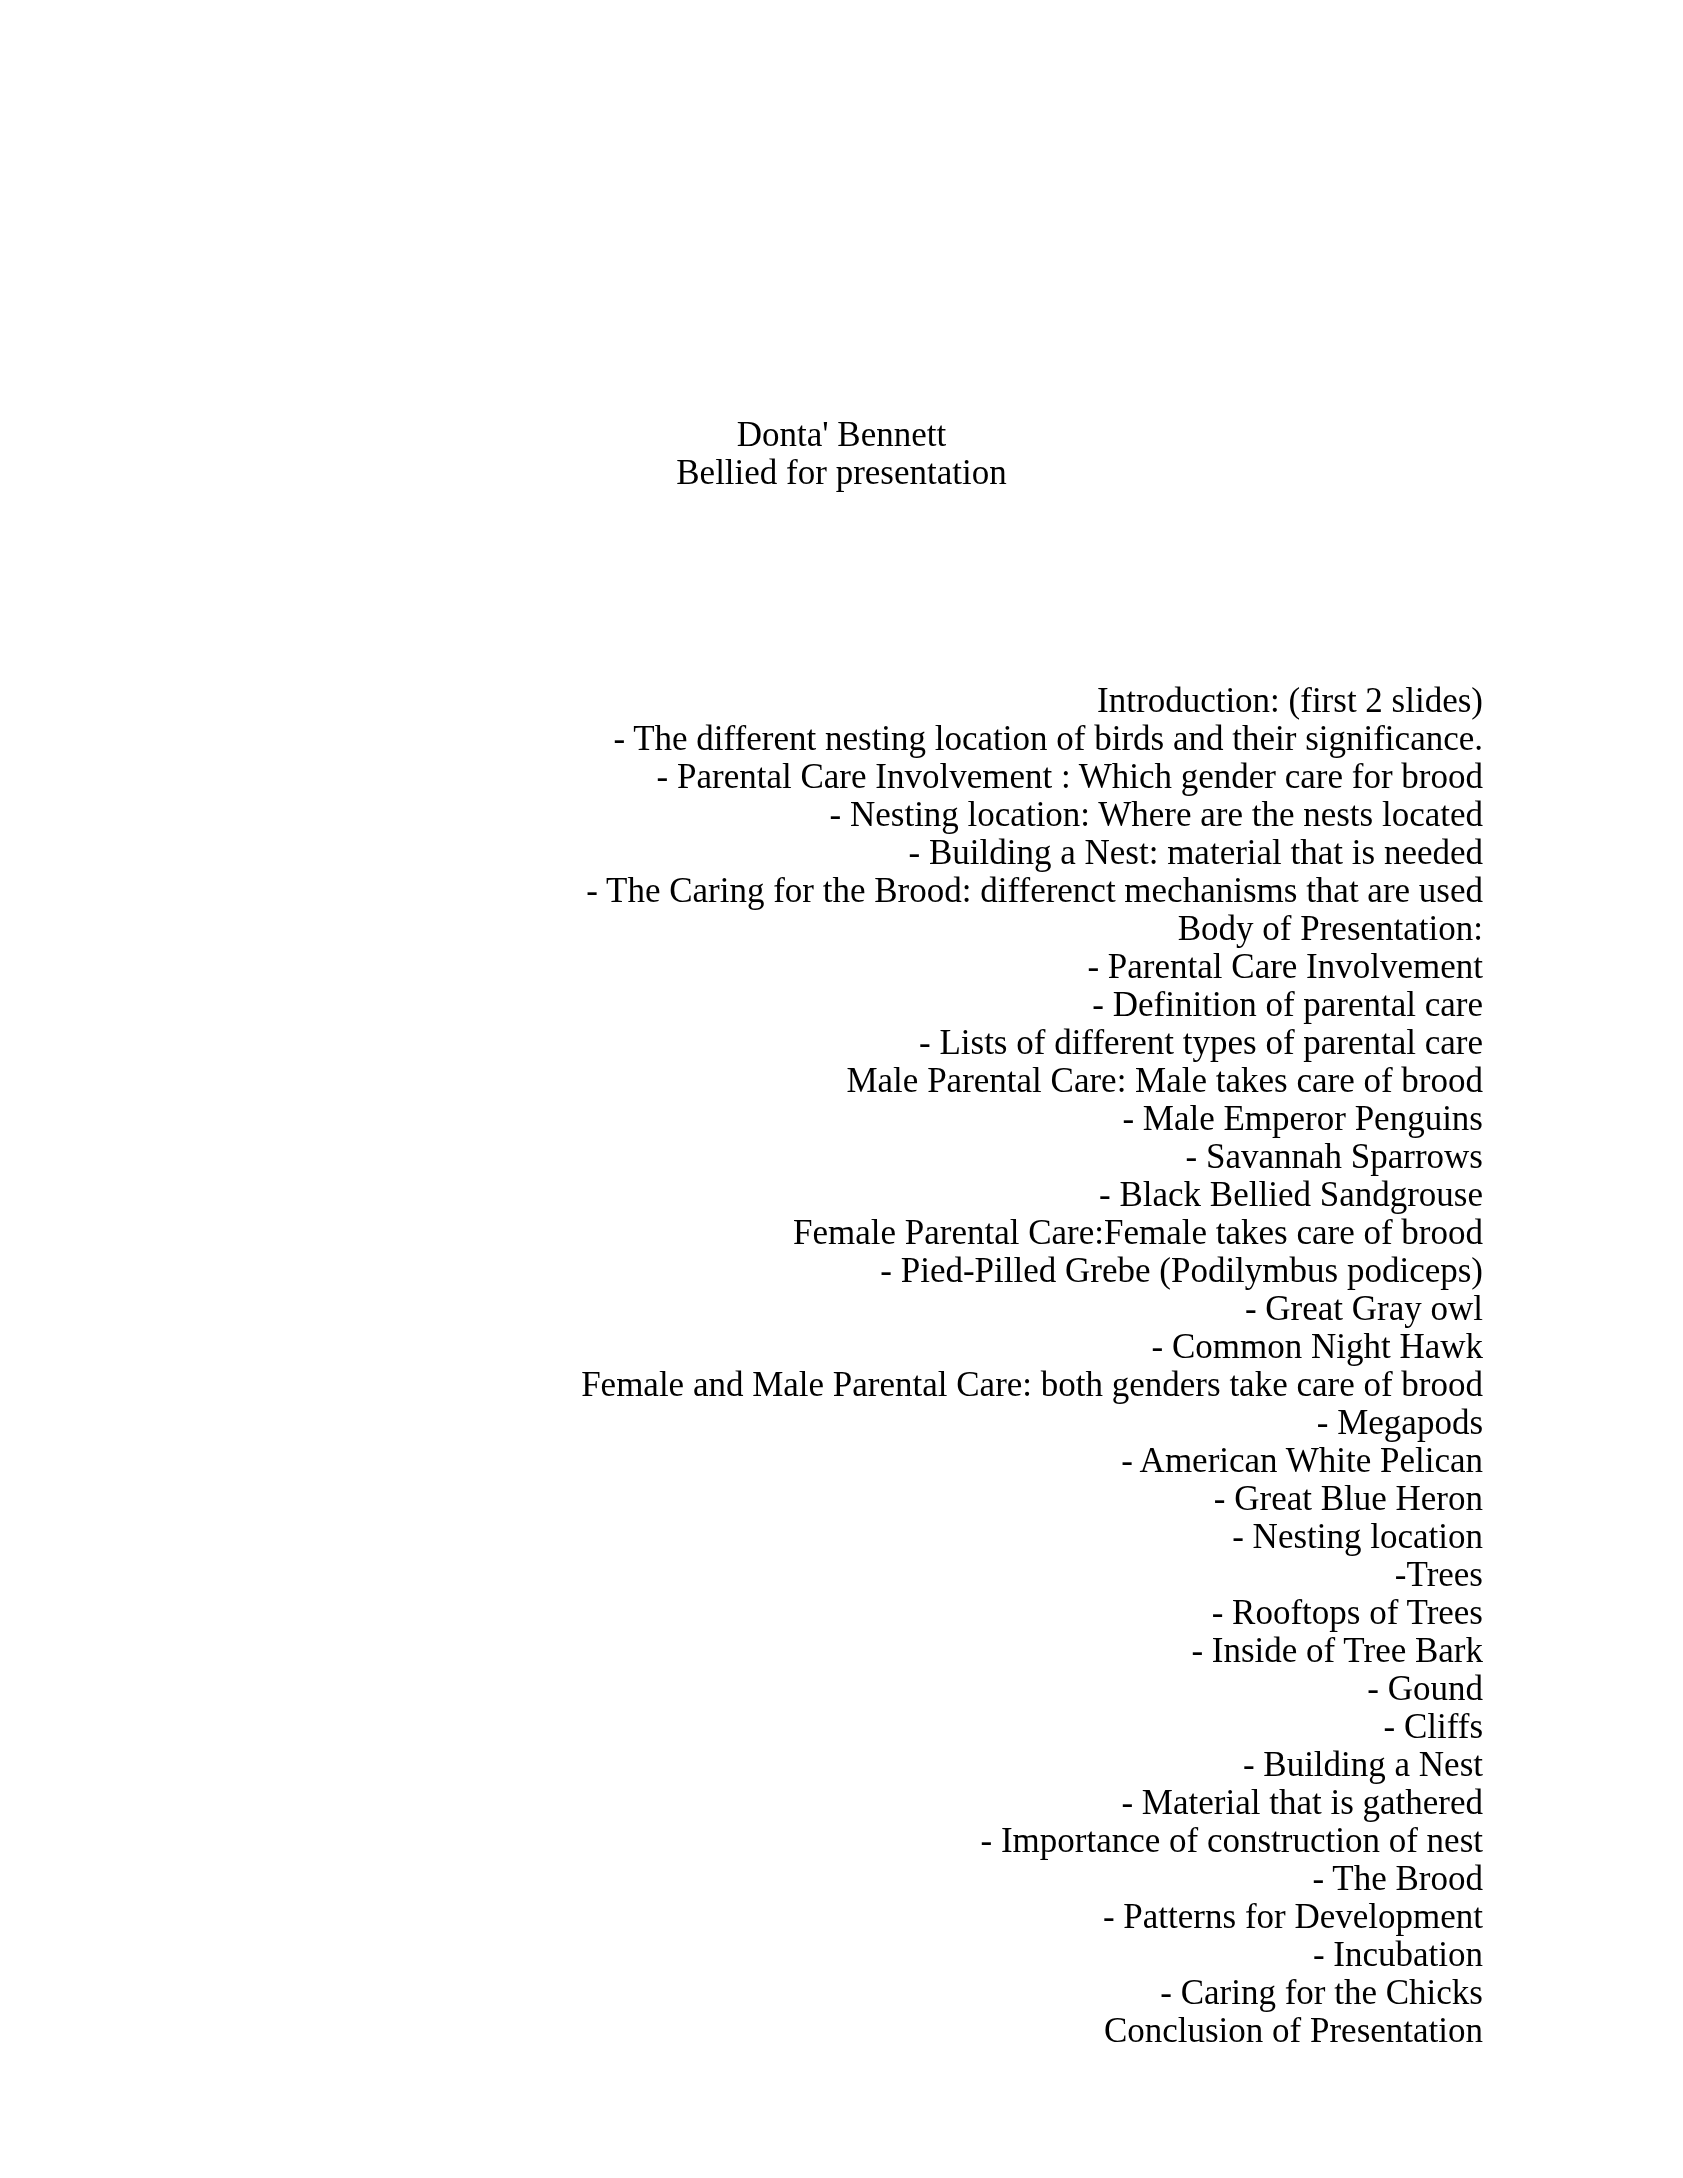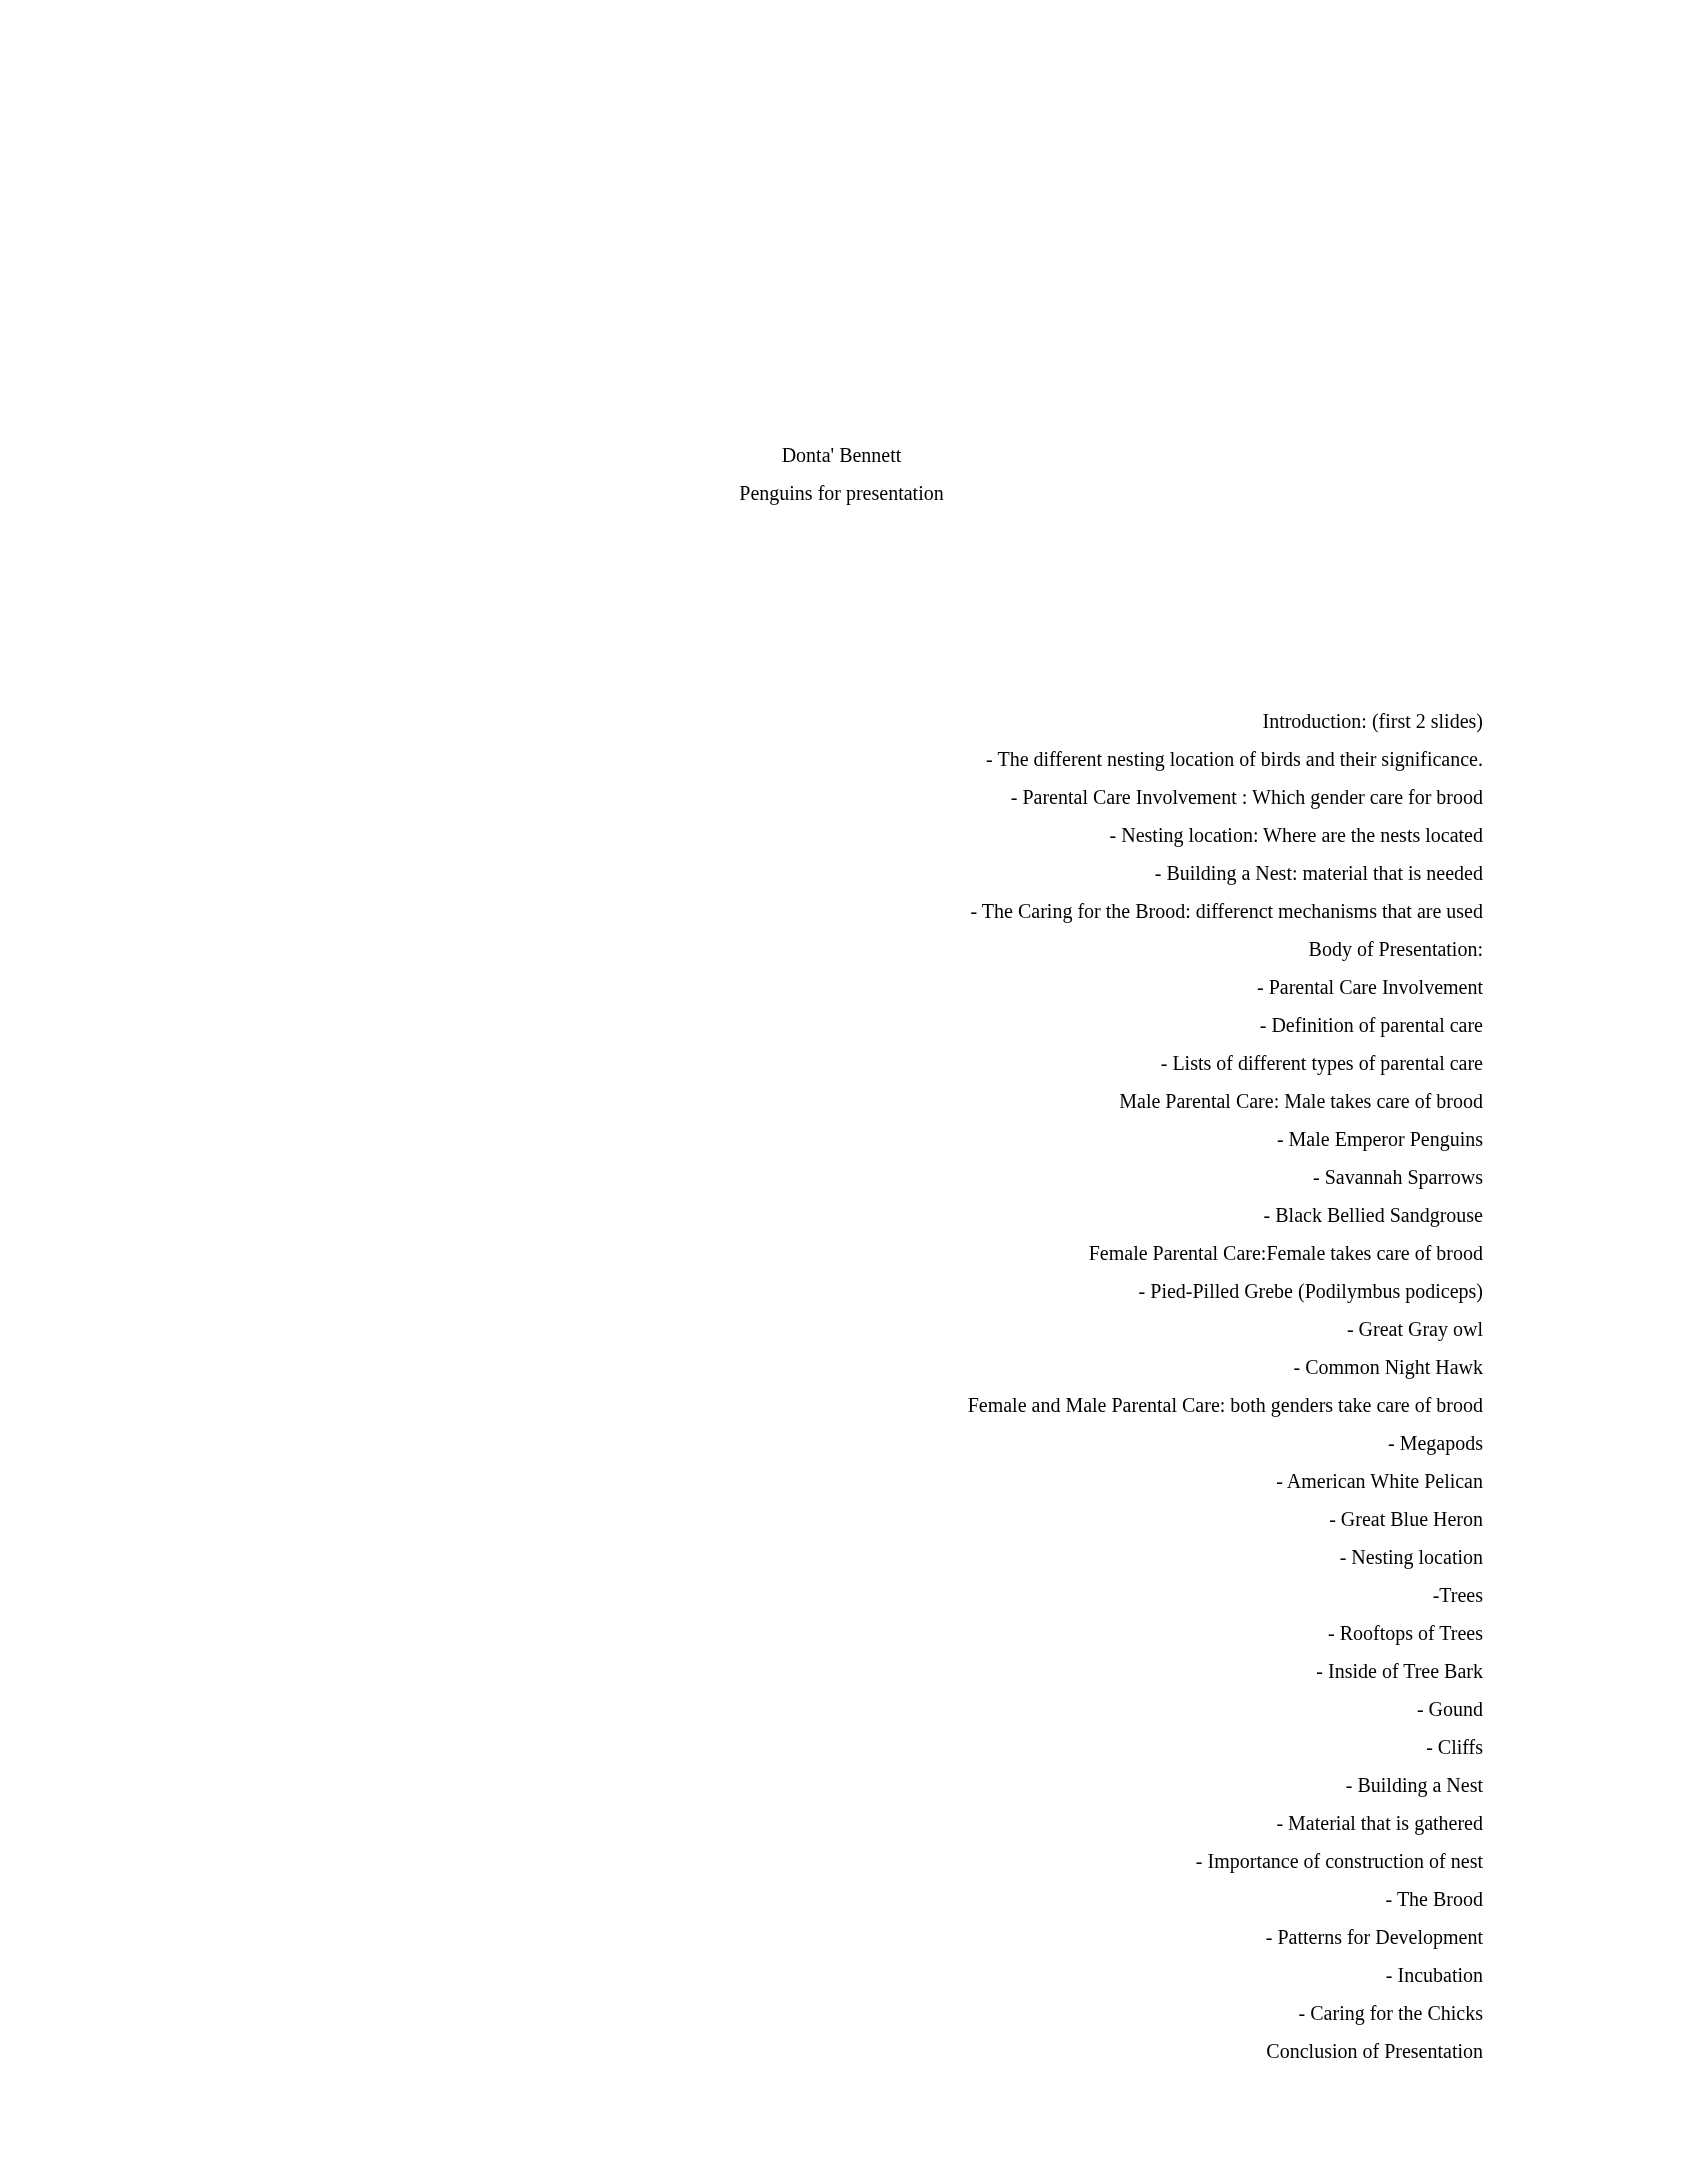--- a/index.html
+++ b/index.html
@@ -12,38 +12,38 @@
     height: 2178px;
     background: #ffffff;
     color: #000000;
     font-family: "Liberation Serif", "DejaVu Serif", serif;
     overflow: hidden;
   }
   .content {
     position: absolute;
     left: 200px;
     right: 200px;
-    top: 246px;
-    font-size: 20px;
+    top: 226px;
+    font-size: 35px;
     line-height: 38px;
     white-space: pre-wrap;
   }
   .title-block .line {
     text-align: center;
   }
   .body-block .line {
     text-align: right;
   }
 </style>
 </head>
 <body>
 
 <div class="page" style="background: rgb(255, 255, 255); color: rgb(0, 0, 0);">
   <div class="content">
     <div class="title-block">
       
-    <div class="line">Donta' Bennett</div><div class="line">Penguins for presentation</div></div>
+    <div class="line">Donta' Bennett</div><div class="line">Bellied for presentation</div></div>
     <div class="body-block">
       
     <div class="line">Introduction: (first 2 slides)</div><div class="line">- The different nesting location of birds and their significance.</div><div class="line">- Parental Care Involvement : Which gender care for brood</div><div class="line">- Nesting location: Where are the nests located</div><div class="line">- Building a Nest: material that is needed</div><div class="line">- The Caring for the Brood: differenct mechanisms that are used</div><div class="line">Body of Presentation:</div><div class="line">- Parental Care Involvement</div><div class="line">- Definition of parental care</div><div class="line">- Lists of different types of parental care</div><div class="line">Male Parental Care: Male takes care of brood</div><div class="line">- Male Emperor Penguins</div><div class="line">- Savannah Sparrows</div><div class="line">- Black Bellied Sandgrouse</div><div class="line">Female Parental Care:Female takes care of brood</div><div class="line">- Pied-Pilled Grebe (Podilymbus podiceps)</div><div class="line">- Great Gray owl</div><div class="line">- Common Night Hawk</div><div class="line">Female and Male Parental Care: both genders take care of brood</div><div class="line">- Megapods</div><div class="line">- American White Pelican</div><div class="line">- Great Blue Heron</div><div class="line">- Nesting location</div><div class="line">-Trees</div><div class="line">- Rooftops of Trees</div><div class="line">- Inside of Tree Bark</div><div class="line">- Gound</div><div class="line">- Cliffs</div><div class="line">- Building a Nest</div><div class="line">- Material that is gathered</div><div class="line">- Importance of construction of nest</div><div class="line">- The Brood</div><div class="line">- Patterns for Development</div><div class="line">- Incubation</div><div class="line">- Caring for the Chicks</div><div class="line">Conclusion of Presentation</div></div>
   </div>
 </div>
 
 
 </body></html>

